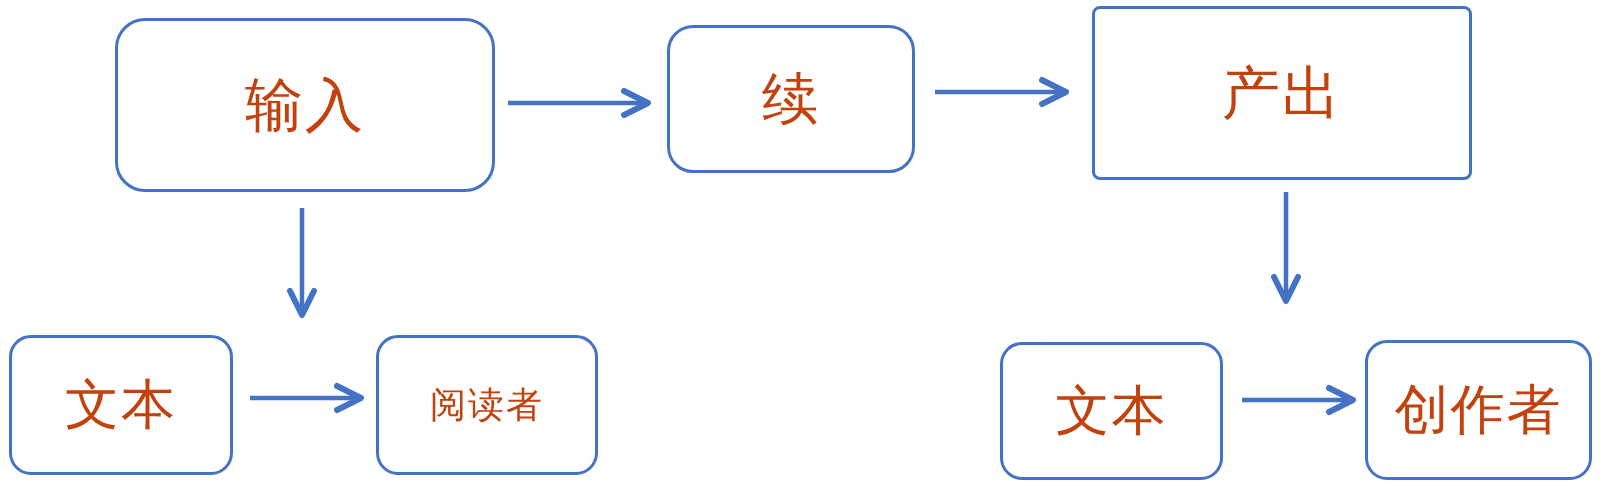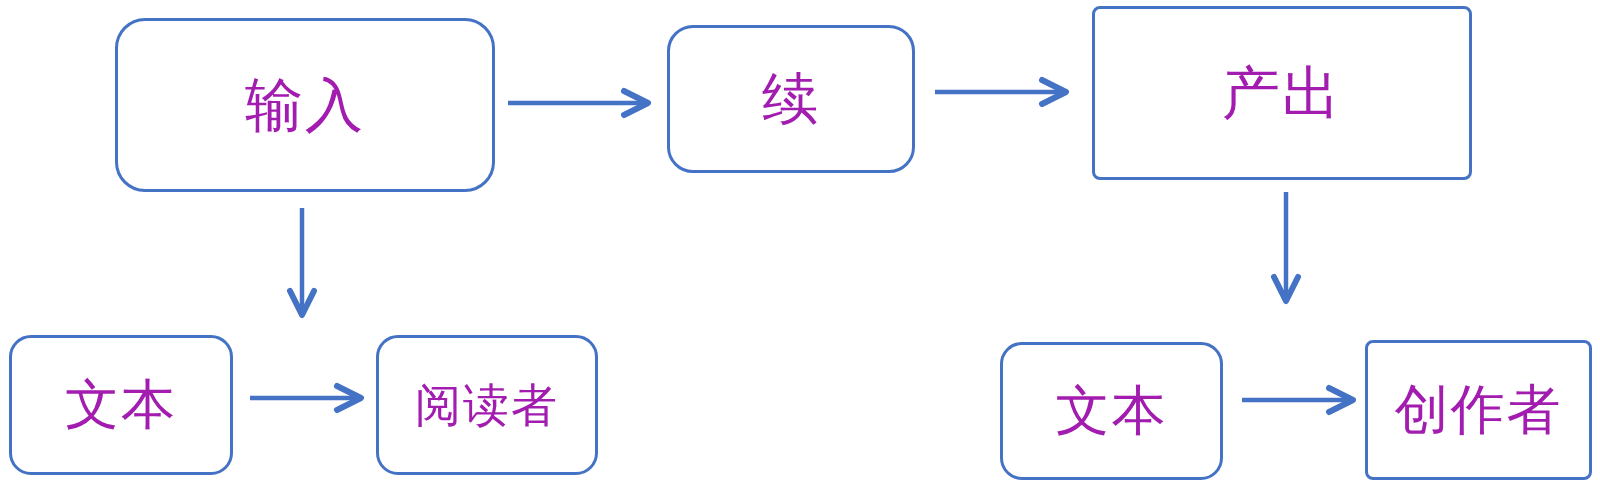--- a/index.html
+++ b/index.html
@@ -16,36 +16,36 @@
     font-family: "DejaVu Serif", "Liberation Serif", serif;
   }
   .node {
     position: absolute;
     box-sizing: border-box;
     border: 3px solid #4472C4;
     background: #ffffff;
     display: flex;
     align-items: center;
     justify-content: center;
-    color: #a21caf;
+    color: #c2410c;
   }
   .node .lbl {
     line-height: 1;
     letter-spacing: 2px;
     white-space: nowrap;
   }
   
   .n-input    { left: 115px;  top: 18px;  width: 380px; height: 174px; border-radius: 30px; font-size: 58px; }
   .n-continue { left: 667px;  top: 25px;  width: 248px; height: 148px; border-radius: 26px; font-size: 56px; }
   .n-output   { left: 1092px; top: 6px;   width: 380px; height: 174px; border-radius: 8px; font-size: 58px; }
   
   .n-text-l   { left: 9px;    top: 335px; width: 224px; height: 140px; border-radius: 22px; font-size: 54px; }
-  .n-reader   { left: 376px;  top: 335px; width: 222px; height: 140px; border-radius: 22px; font-size: 46px; }
+  .n-reader   { left: 376px;  top: 335px; width: 222px; height: 140px; border-radius: 22px; font-size: 36px; }
   .n-text-r   { left: 1000px; top: 342px; width: 223px; height: 138px; border-radius: 22px; font-size: 54px; }
-  .n-creator  { left: 1365px; top: 340px; width: 227px; height: 140px; border-radius: 8px; font-size: 54px; }
+  .n-creator  { left: 1365px; top: 340px; width: 227px; height: 140px; border-radius: 22px; font-size: 54px; }
 
   .edges {
     position: absolute;
     left: 0; top: 0;
     width: 1600px;
     height: 487px;
     pointer-events: none;
   }
   .edge-line {
     stroke: #4472C4;

